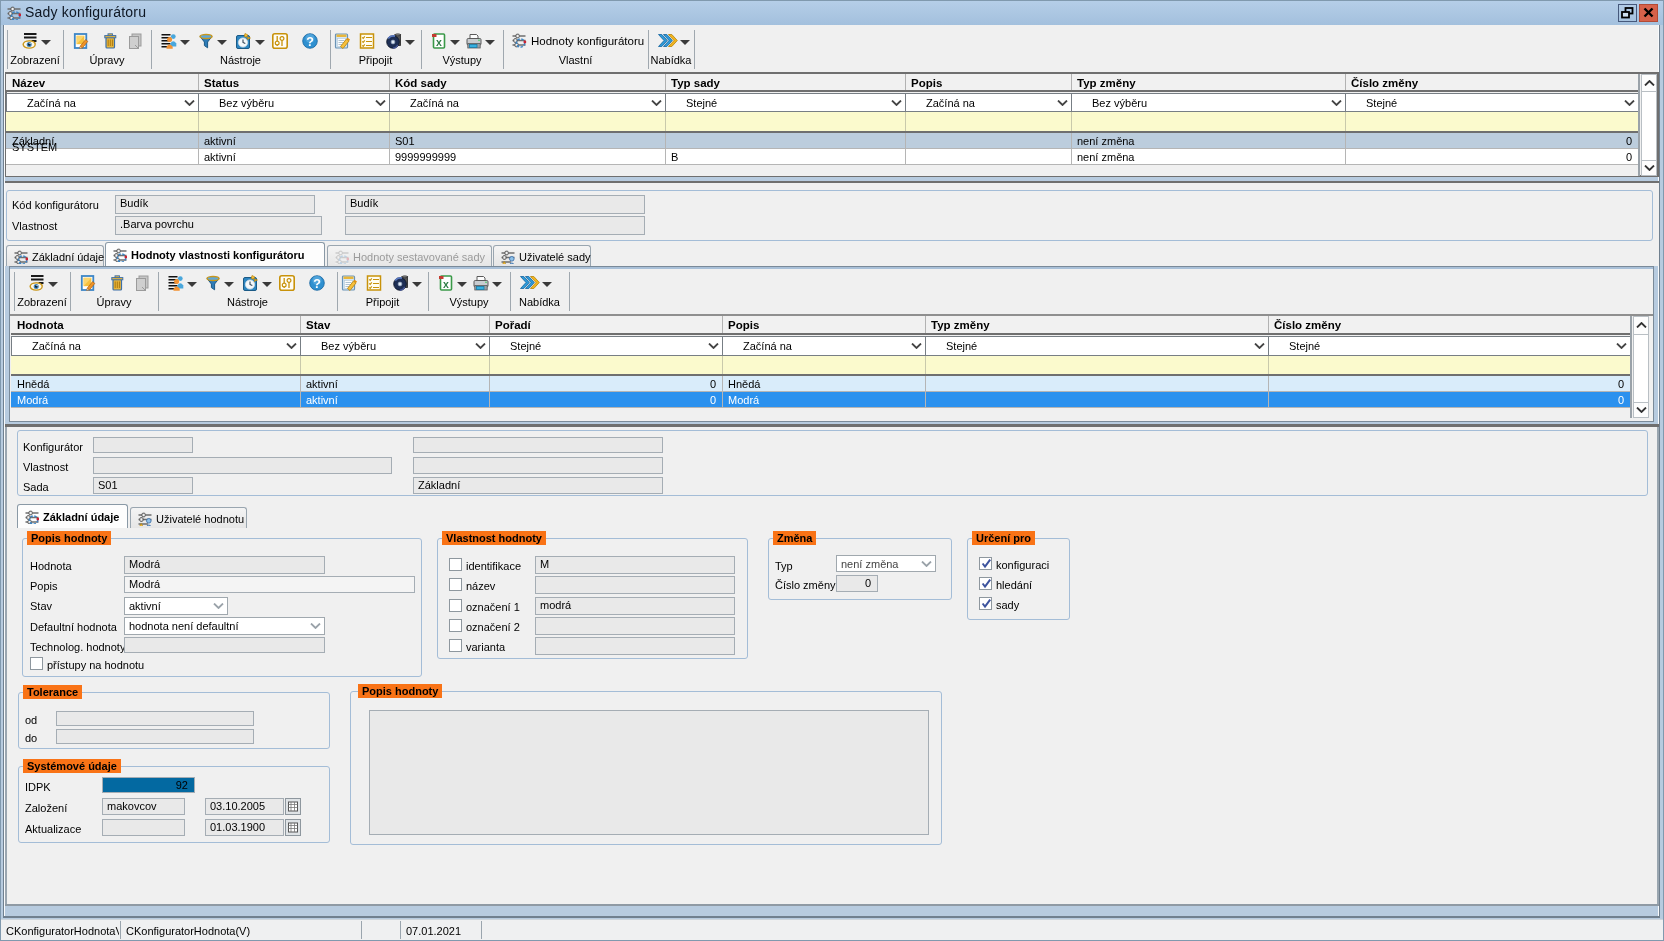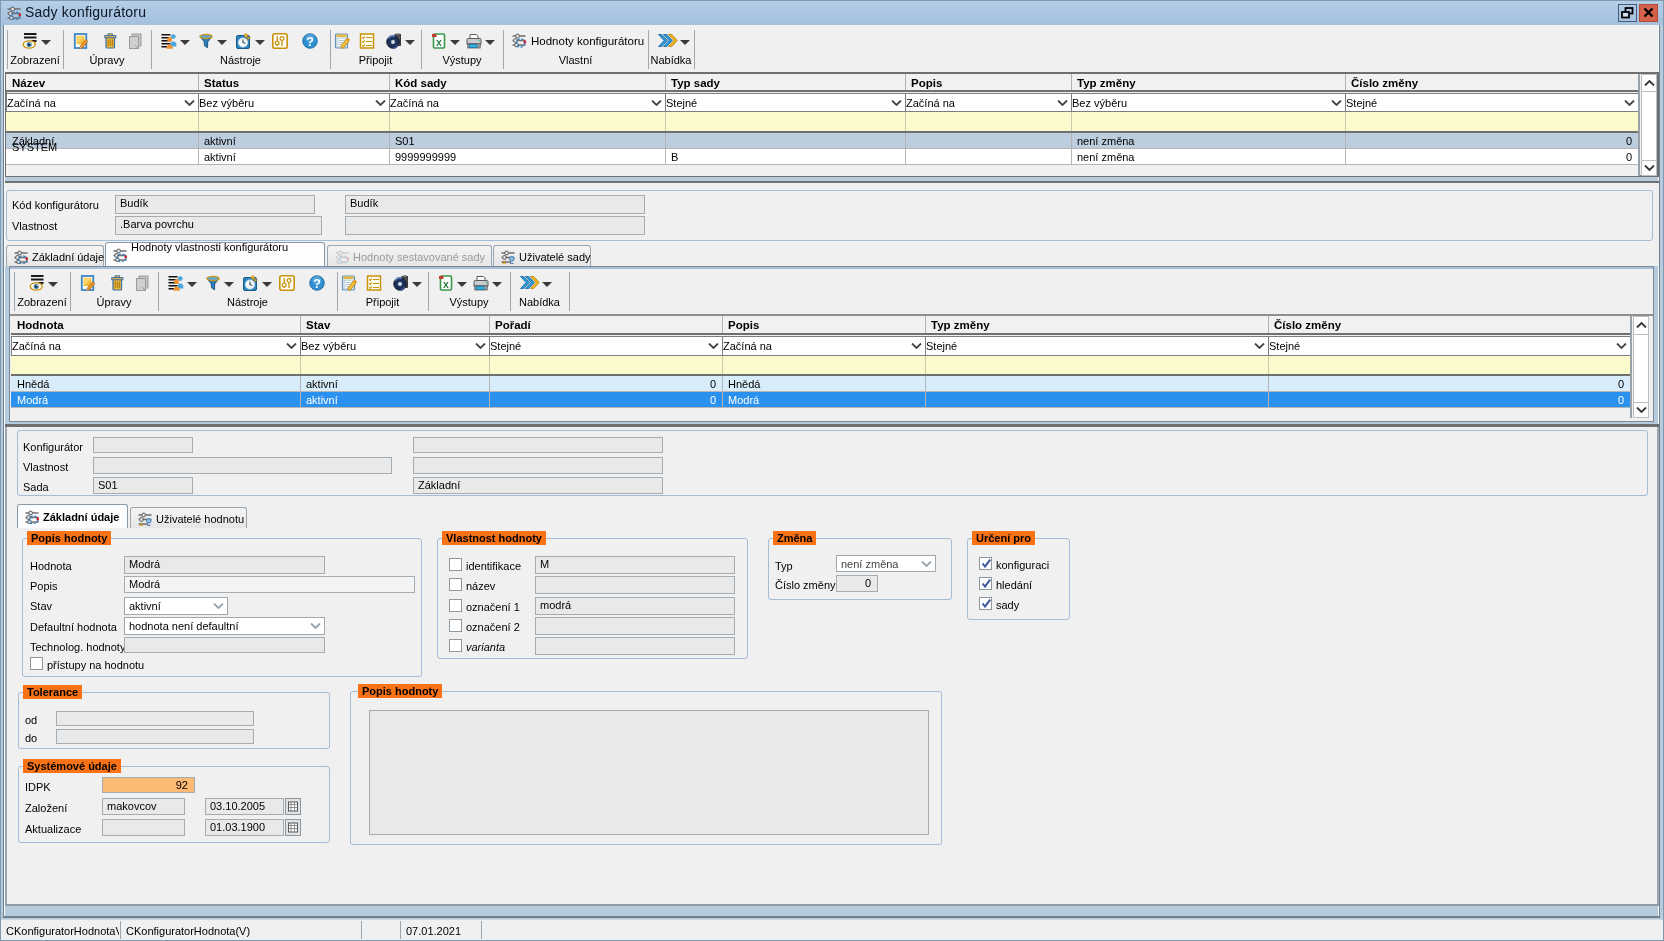--- a/index.html
+++ b/index.html
@@ -6,21 +6,21 @@
 .abs{position:absolute}
 .lbl{position:absolute;font-size:11px;color:#000;white-space:nowrap;line-height:14px}
 .fld{position:absolute;border:1px solid #a5adb4;font-size:11px;white-space:nowrap;overflow:hidden;line-height:15px;padding-left:4px}
 .panel{position:absolute;background:#f0f0f0;border:1px solid #8d9aa5}
 .gb{position:absolute;border:1px solid #a4bdd7;border-radius:3px}
 .gbt{position:absolute;font-size:11px;font-weight:bold;background:#f97316;padding:0 4px;white-space:nowrap;line-height:14px}
 .tlbl{position:absolute;font-size:11px;color:#000;white-space:nowrap;text-align:center}
 .sep{position:absolute;width:1px;background:#a0a8af}
 .hcell{position:absolute;font-size:11.5px;font-weight:bold;color:#000;white-space:nowrap;overflow:hidden;line-height:17px;padding-left:5px}
 .dcell{position:absolute;font-size:11px;white-space:nowrap;overflow:hidden;line-height:15px;padding-left:5px}
-.fcell{position:absolute;background:#fff;border:1px solid #777e84;font-size:11px;line-height:18px;padding-left:0;white-space:nowrap;overflow:hidden}
+.fcell{position:absolute;background:#fff;border:1px solid #777e84;font-size:11px;line-height:18px;padding-left:20px;white-space:nowrap;overflow:hidden}
 </style></head><body>
 <div class="abs" style="left:0;top:0;width:1664px;height:941px;border:1px solid #8099ae;"></div>
 <div class="abs" style="left:1px;top:1px;width:1662px;height:24px;background:linear-gradient(#b5cee8,#a3c0dd);"></div>
 <svg class="abs" style="left:7px;top:6px;" width="14" height="14" viewBox="0 0 14 14">
     <path d="M0.5,3 H13.5 M0.5,7.5 H13.5 M0.5,12 H13.5" stroke="#6e6e6e" stroke-width="1.3"></path>
     <rect x="4" y="1.2" width="3.2" height="3.6" rx="1" fill="#f2f2f2" stroke="#555" stroke-width="1"></rect>
     <rect x="1.8" y="5.7" width="3.2" height="3.6" rx="1" fill="#f2f2f2" stroke="#555" stroke-width="1"></rect>
     <rect x="3" y="10.2" width="3.2" height="3.6" rx="1" fill="#f2f2f2" stroke="#555" stroke-width="1"></rect>
     <circle cx="8.6" cy="10" r="4.1" fill="none" stroke="#3d86c6" stroke-width="1.6" stroke-dasharray="2.4,1.5"></circle>
     <circle cx="12.9" cy="9" r="1.4" fill="#cc2233"></circle>
@@ -283,21 +283,21 @@
 <div class="lbl" style="left:32px;top:250px;color:#000;font-weight:normal;">Základní údaje</div>
 <div class="abs" style="left:105px;top:242px;width:220px;height:24px;background:#fdfdfd;border:1px solid #8a99a6;border-bottom:none;border-radius:3px 3px 0 0;"></div>
 <svg class="abs" style="left:113px;top:248px;" width="14" height="14" viewBox="0 0 14 14">
     <path d="M0.5,3 H13.5 M0.5,7.5 H13.5 M0.5,12 H13.5" stroke="#6e6e6e" stroke-width="1.3"></path>
     <rect x="4" y="1.2" width="3.2" height="3.6" rx="1" fill="#f2f2f2" stroke="#555" stroke-width="1"></rect>
     <rect x="1.8" y="5.7" width="3.2" height="3.6" rx="1" fill="#f2f2f2" stroke="#555" stroke-width="1"></rect>
     <rect x="3" y="10.2" width="3.2" height="3.6" rx="1" fill="#f2f2f2" stroke="#555" stroke-width="1"></rect>
     <circle cx="8.6" cy="10" r="4.1" fill="none" stroke="#3d86c6" stroke-width="1.6" stroke-dasharray="2.4,1.5"></circle>
     <circle cx="12.9" cy="9" r="1.4" fill="#cc2233"></circle>
   </svg>
-<div class="lbl" style="left:131px;top:240px;color:#000;font-weight:normal;">Hodnoty vlastnosti konfigurátoru</div>
+<div class="lbl" style="left:131px;top:248px;color:#000;font-weight:bold;">Hodnoty vlastnosti konfigurátoru</div>
 <div class="abs" style="left:327px;top:245px;width:165px;height:21px;background:linear-gradient(#f4f4f4,#e6e6e6);border:1px solid #9aa6b0;border-bottom:none;border-radius:3px 3px 0 0;"></div>
 <svg class="abs" style="left:335px;top:250px;" width="14" height="14" viewBox="0 0 14 14">
     <path d="M0.5,3 H13.5 M0.5,7.5 H13.5 M0.5,12 H13.5" stroke="#6e6e6e" stroke-width="1.3"></path>
     <rect x="4" y="1.2" width="3.2" height="3.6" rx="1" fill="#f2f2f2" stroke="#555" stroke-width="1"></rect>
     <rect x="1.8" y="5.7" width="3.2" height="3.6" rx="1" fill="#f2f2f2" stroke="#555" stroke-width="1"></rect>
     <rect x="3" y="10.2" width="3.2" height="3.6" rx="1" fill="#f2f2f2" stroke="#555" stroke-width="1"></rect>
     <circle cx="8.6" cy="10" r="4.1" fill="none" stroke="#3d86c6" stroke-width="1.6" stroke-dasharray="2.4,1.5"></circle>
     <circle cx="12.9" cy="9" r="1.4" fill="#cc2233"></circle>
   </svg>
 <div class="abs" style="left:335px;top:250px;width:14px;height:14px;background:rgba(240,240,240,0.72);"></div>
@@ -578,21 +578,21 @@
 <div class="abs" style="left:449px;top:578px;width:13px;height:13px;background:#fff;border:1px solid #8e979e;"></div>
 <div class="lbl" style="left:466px;top:579px;">název</div>
 <div class="fld" style="left:535px;top:576px;width:200px;height:18px;background:#e9e9e9;"><span style=""></span></div>
 <div class="abs" style="left:449px;top:599px;width:13px;height:13px;background:#fff;border:1px solid #8e979e;"></div>
 <div class="lbl" style="left:466px;top:600px;">označení 1</div>
 <div class="fld" style="left:535px;top:597px;width:200px;height:18px;background:#e9e9e9;"><span style="">modrá</span></div>
 <div class="abs" style="left:449px;top:619px;width:13px;height:13px;background:#fff;border:1px solid #8e979e;"></div>
 <div class="lbl" style="left:466px;top:620px;">označení 2</div>
 <div class="fld" style="left:535px;top:617px;width:200px;height:18px;background:#e9e9e9;"><span style=""></span></div>
 <div class="abs" style="left:449px;top:639px;width:13px;height:13px;background:#fff;border:1px solid #8e979e;"></div>
-<div class="lbl" style="left:466px;top:640px;font-style:italic;">varianta</div>
+<div class="lbl" style="left:466px;top:640px;">varianta</div>
 <div class="fld" style="left:535px;top:637px;width:200px;height:18px;background:#e9e9e9;"><span style=""></span></div>
 <div class="gb" style="left:768px;top:538px;width:184px;height:62px;"></div>
 <div class="gbt" style="left:773px;top:531px;">Změna</div>
 <div class="lbl" style="left:775px;top:559px;">Typ</div>
 <div class="abs" style="left:836px;top:555px;width:100px;height:17px;background:#fff;border:1px solid #a0a8ae;"></div>
 <div class="lbl" style="left:841px;top:557px;color:#444;">není změna</div>
 <svg class="abs" style="left:921px;top:560.5px;" width="11.0" height="6.0" viewBox="0 0 11 6">
     <path d="M1,0.5 L5.5,5 L10,0.5" stroke="#9aa2a9" stroke-width="1.8" fill="none"></path>
   </svg>
 <div class="lbl" style="left:775px;top:578px;">Číslo změny</div>
@@ -618,21 +618,21 @@
 <div class="lbl" style="left:996px;top:598px;">sady</div>
 <div class="gb" style="left:18px;top:692px;width:312px;height:57px;"></div>
 <div class="gbt" style="left:23px;top:685px;">Tolerance</div>
 <div class="lbl" style="left:25px;top:713px;">od</div>
 <div class="fld" style="left:56px;top:711px;width:198px;height:15px;background:#e9e9e9;"><span style=""></span></div>
 <div class="lbl" style="left:25px;top:731px;">do</div>
 <div class="fld" style="left:56px;top:729px;width:198px;height:15px;background:#e9e9e9;"><span style=""></span></div>
 <div class="gb" style="left:18px;top:766px;width:312px;height:77px;"></div>
 <div class="gbt" style="left:23px;top:759px;">Systémové údaje</div>
 <div class="lbl" style="left:25px;top:780px;">IDPK</div>
-<div class="fld" style="left:102px;top:777px;width:93px;height:16px;background:#fdba74;padding-left:0;">
+<div class="fld" style="left:102px;top:777px;width:93px;height:16px;background:#0369a1;padding-left:0;">
     <span style="display:block;text-align:right;padding-right:6px;">92</span>
   </div>
 <div class="lbl" style="left:25px;top:801px;">Založení</div>
 <div class="fld" style="left:102px;top:798px;width:83px;height:17px;background:#e9e9e9;"><span style="">makovcov</span></div>
 <div class="fld" style="left:205px;top:798px;width:79px;height:17px;background:#e9e9e9;"><span style="">03.10.2005</span></div>
 <div class="abs" style="left:285px;top:798px;width:16px;height:17px;background:#dfe3e6;border:1px solid #8e979e;"></div>
 <svg class="abs" style="left:288px;top:801px" width="10" height="11" viewBox="0 0 10 11">
     <rect x="0.5" y="1" width="9" height="9" fill="#fff" stroke="#555" stroke-width="1"></rect>
     <path d="M0.5,3.5 H9.5 M3,1 V10 M6.5,1 V10 M0.5,6.5 H9.5" stroke="#777" stroke-width="0.8"></path>
   </svg>

